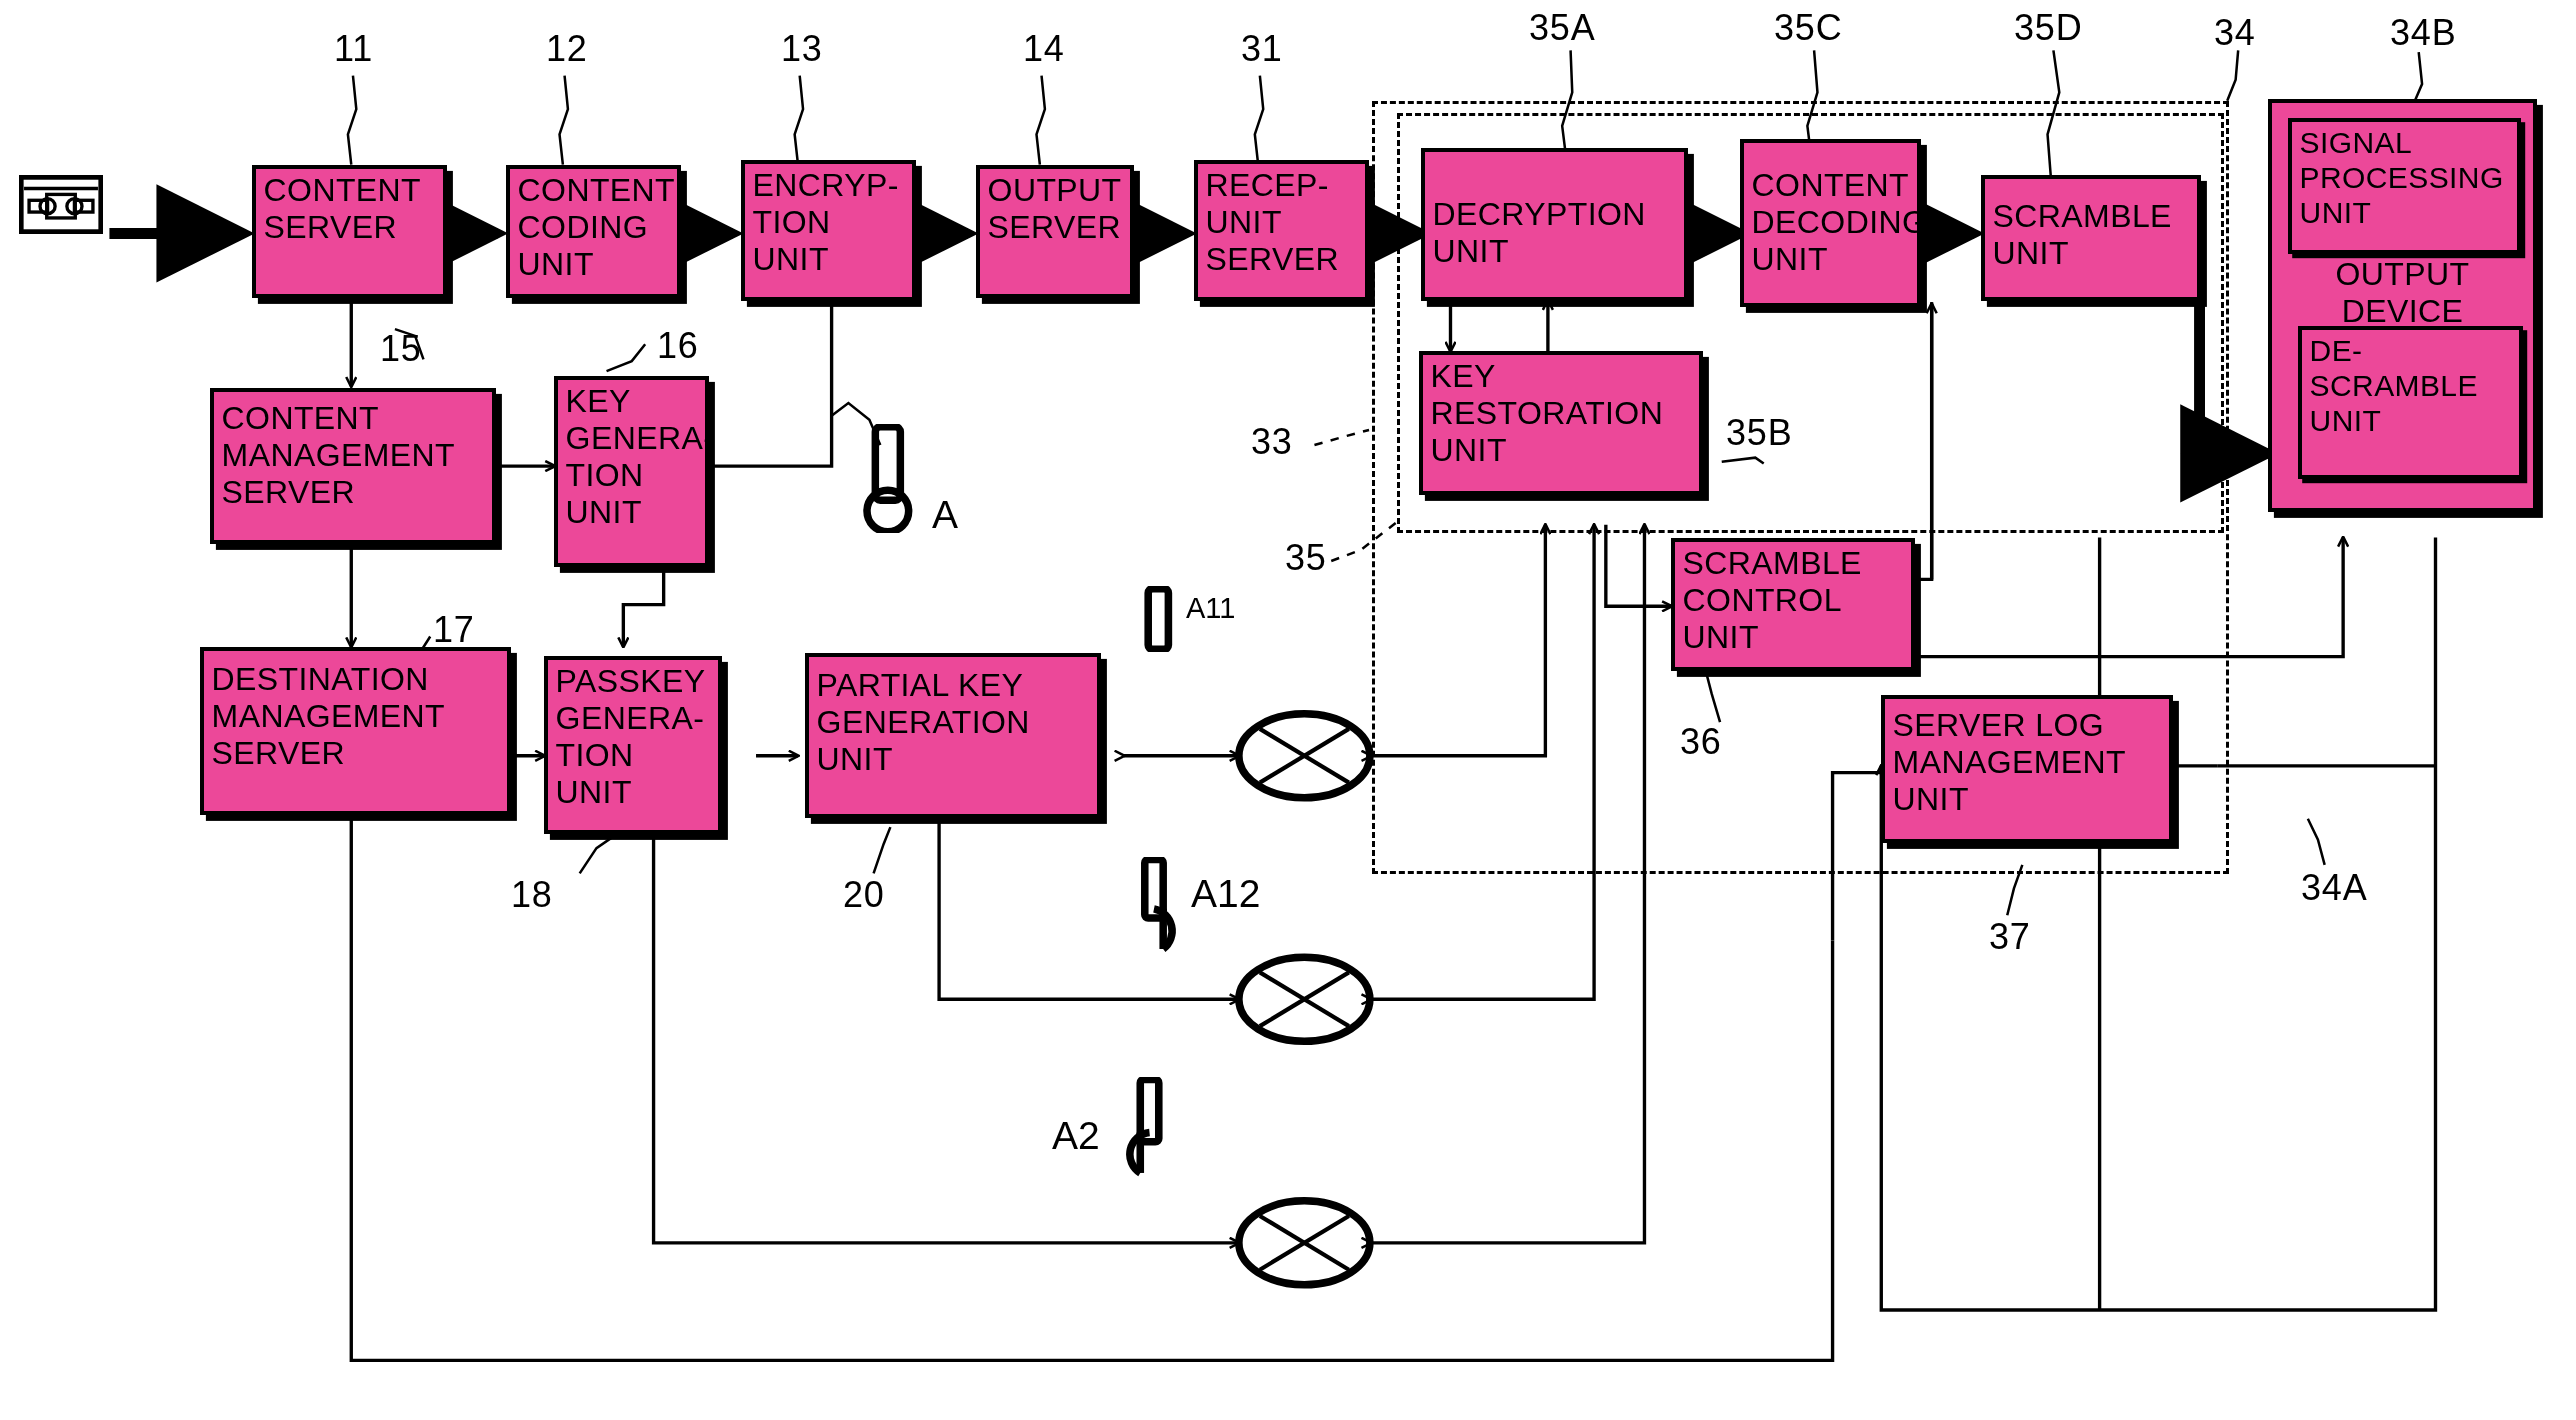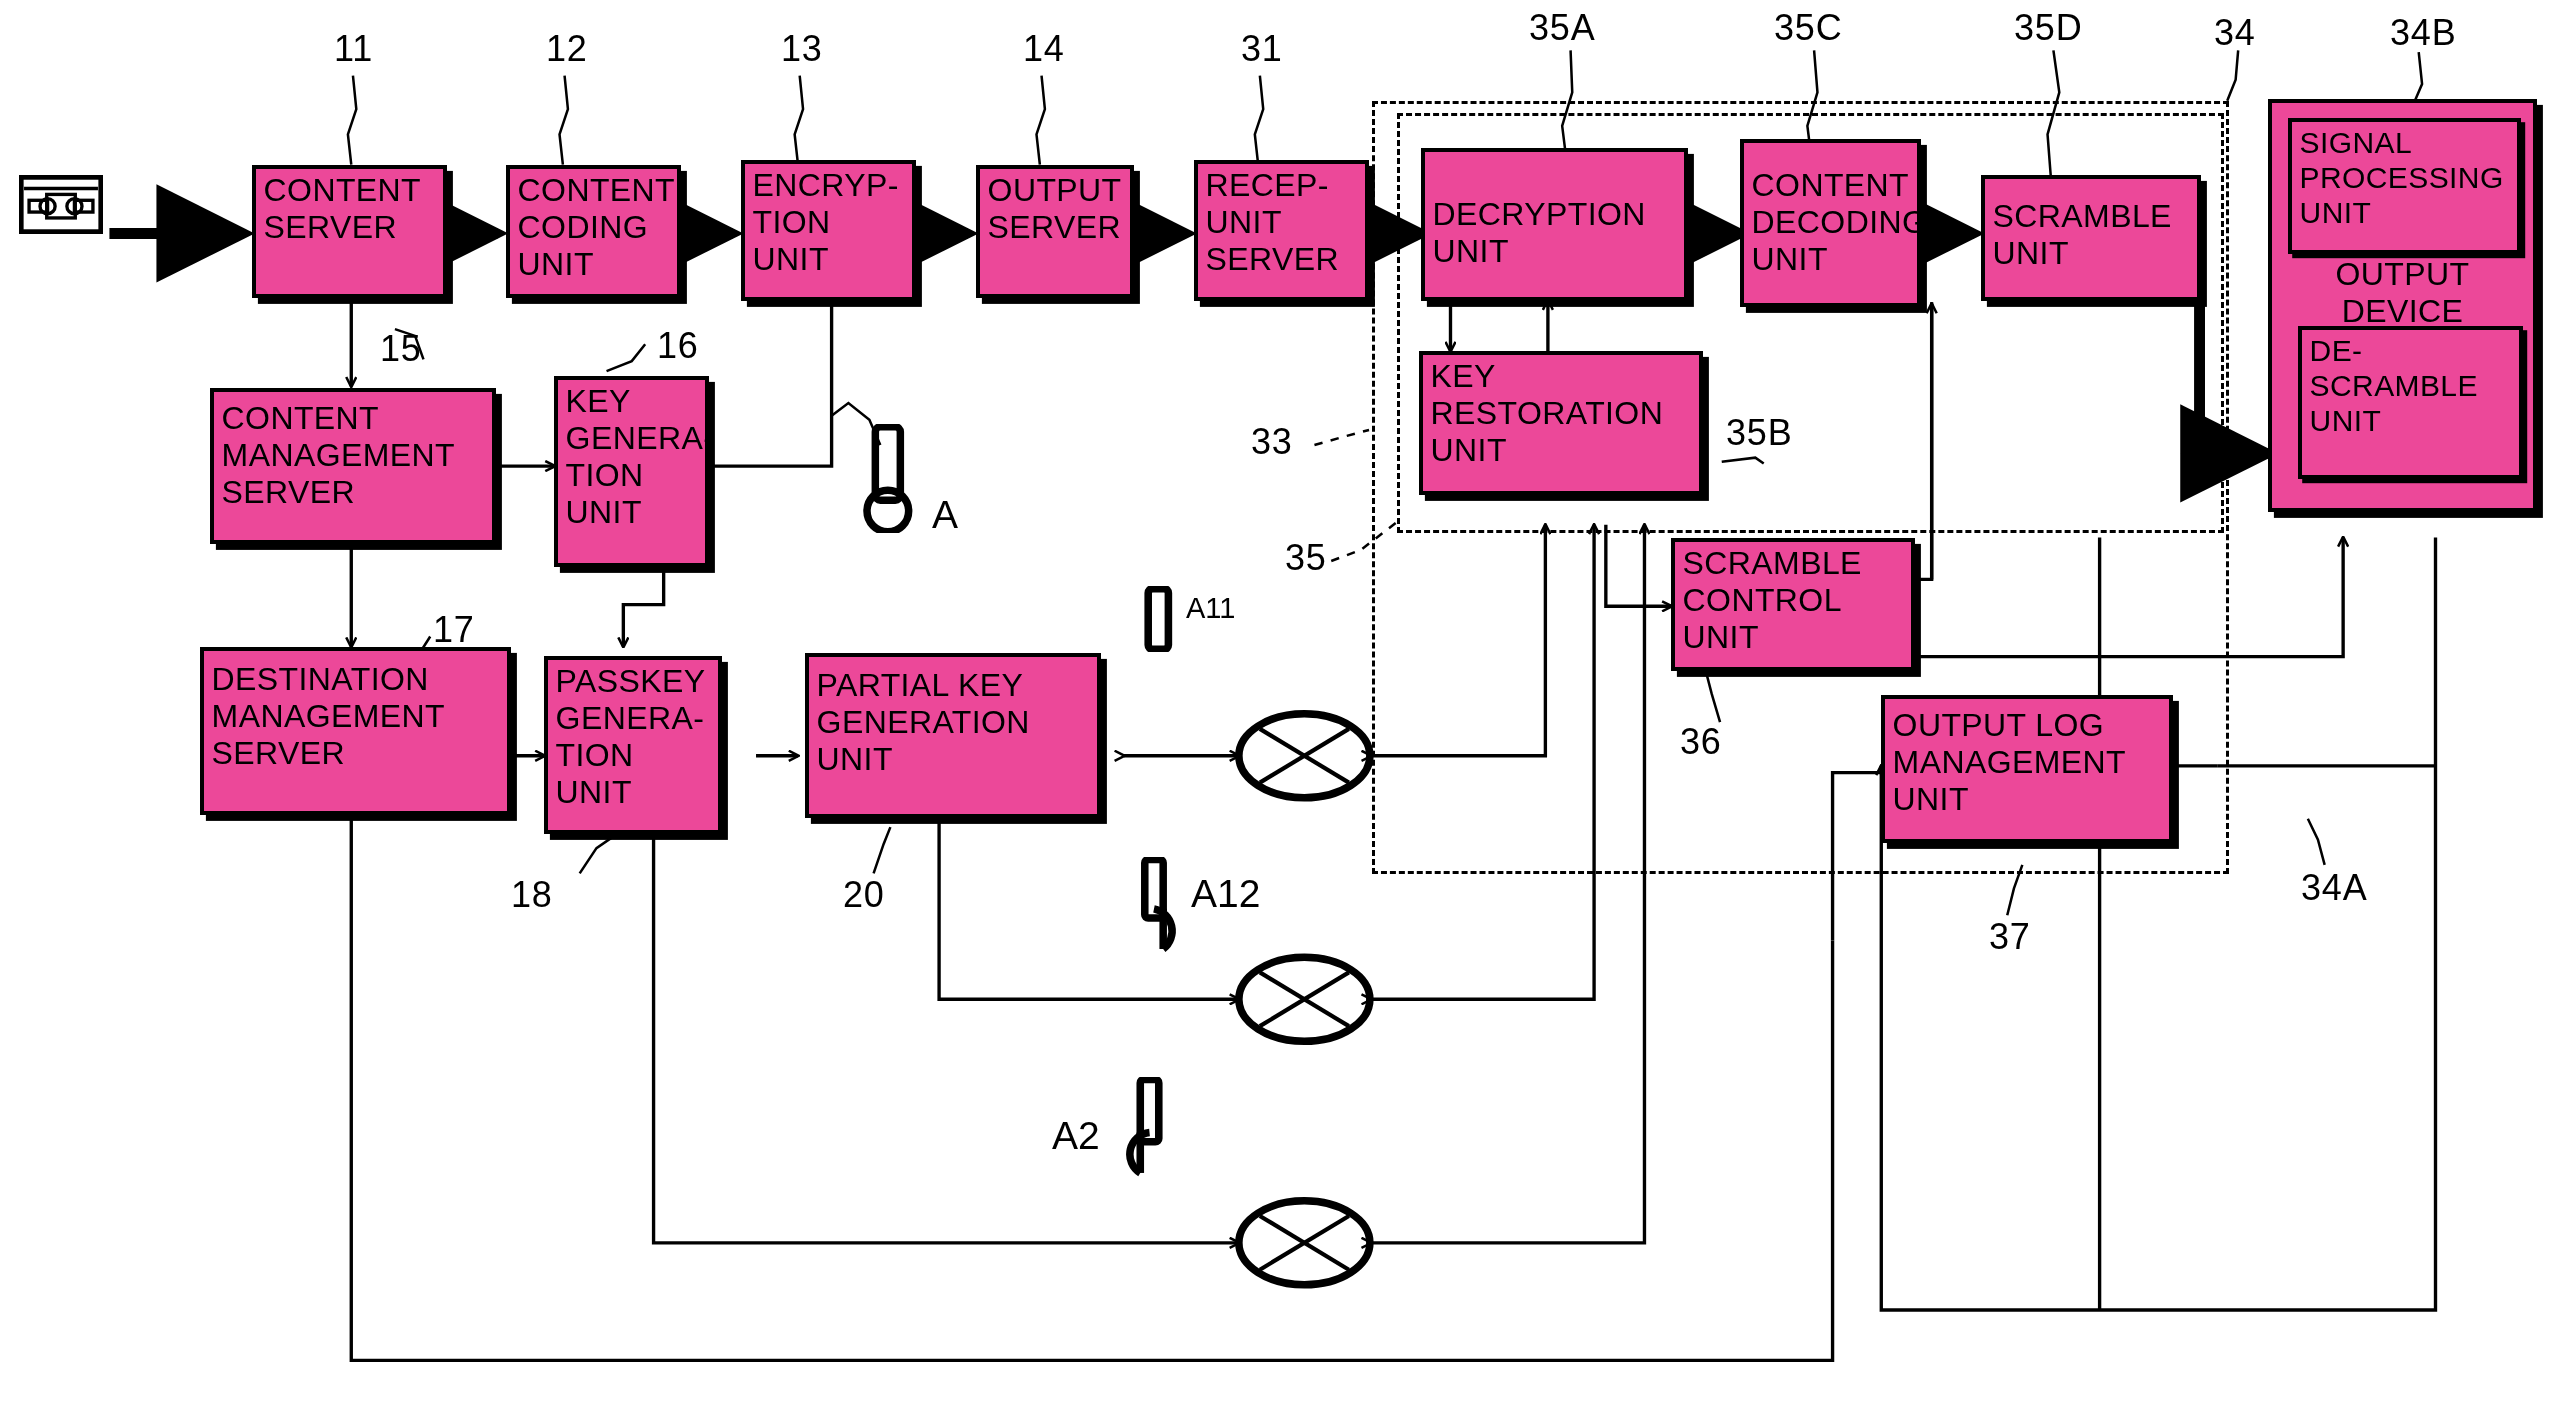--- a/index.html
+++ b/index.html
@@ -262,21 +262,21 @@
 UNIT</div>
   </div>
 
   <div class="box" style="left:805px;top:653px;width:296px;height:165px;">
     <div class="lbl" style="top:10px;">PARTIAL KEY
 GENERATION
 UNIT</div>
   </div>
 
   <div class="box" style="left:1881px;top:695px;width:292px;height:148px;">
-    <div class="lbl" style="top:8.4px;">OUTPUT LOG
+    <div class="lbl" style="top:8.4px;">SERVER LOG
 MANAGEMENT
 UNIT</div>
   </div>
 
   <div class="keyglyph" style="left:857px;top:424px;width:60px;height:109px;">
     <svg viewBox="0 0 72 130" width="60" height="109">
       <rect x="22" y="3" width="30" height="88" rx="6" fill="none" stroke="#000" stroke-width="9"></rect>
       <circle cx="37" cy="104" r="25" fill="none" stroke="#000" stroke-width="9"></circle>
     </svg>
   </div>

